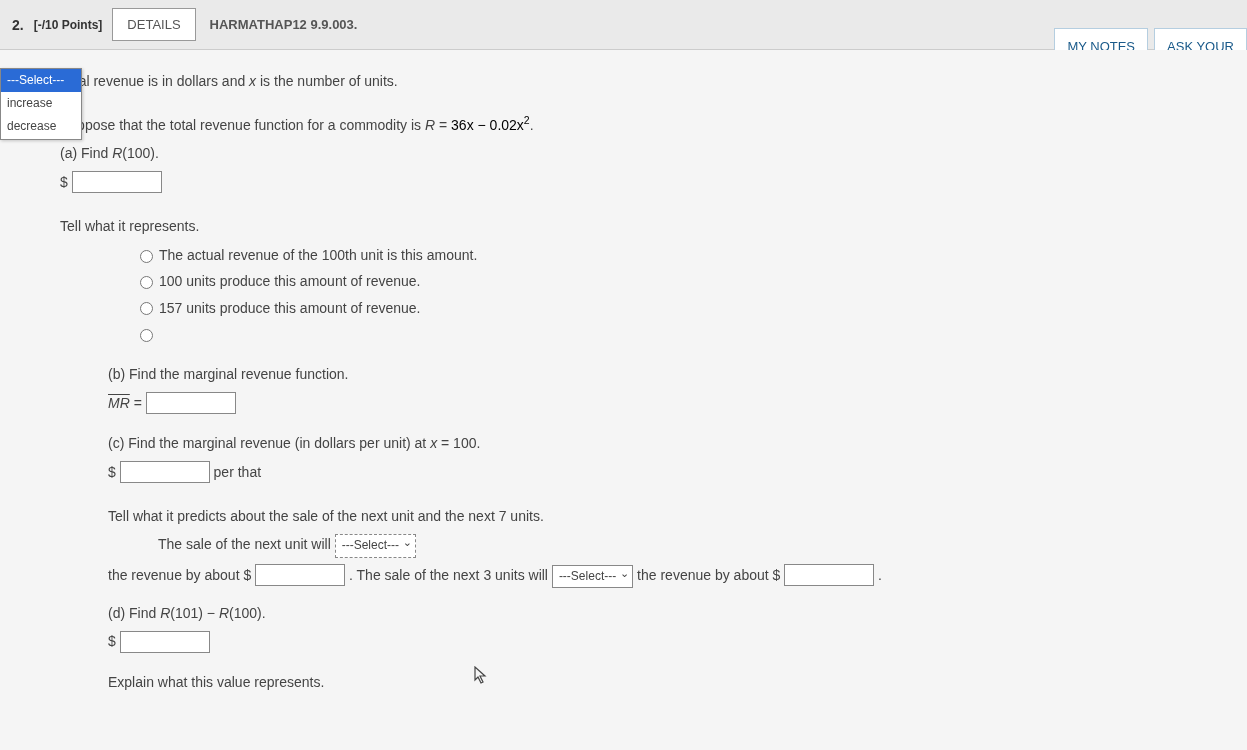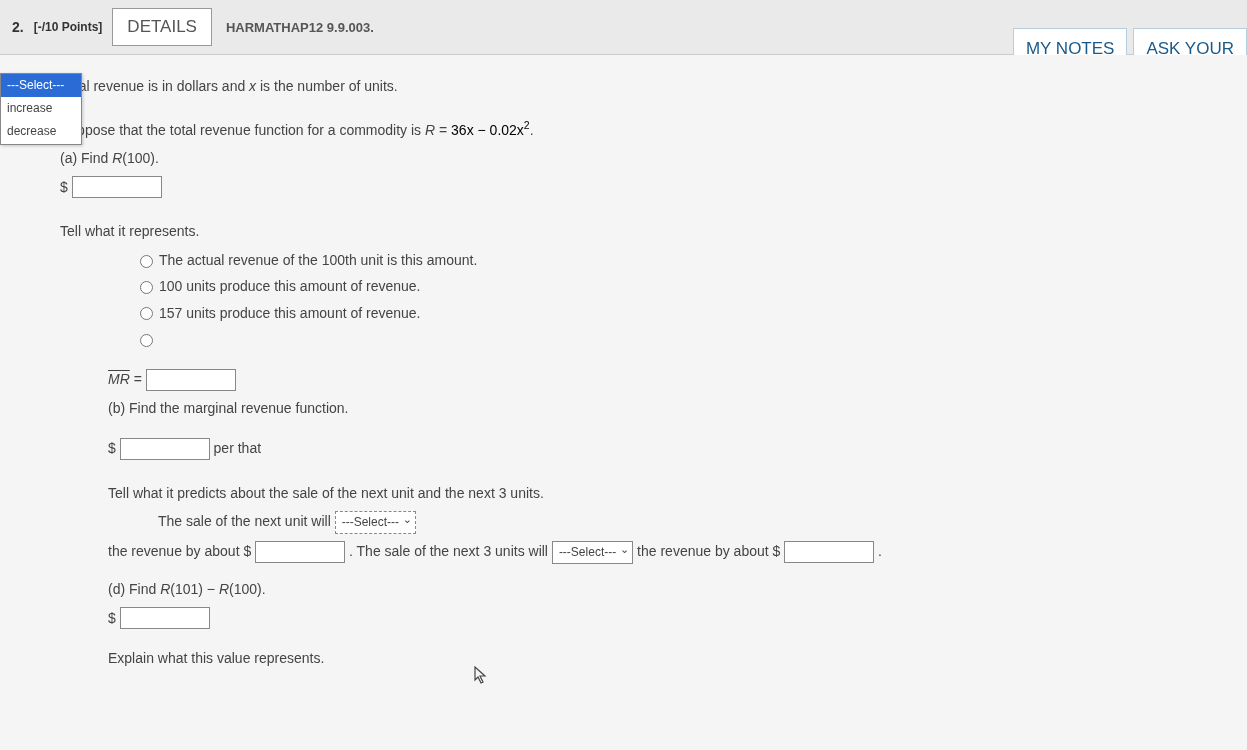--- a/index.html
+++ b/index.html
@@ -19,21 +19,21 @@
       display: flex;
       align-items: center;
       gap: 10px;
     }
     .q-num { font-weight: bold; font-size: 14px; }
     .points { font-weight: bold; font-size: 12px; }
     .btn {
       border: 1px solid #999;
       background: #fff;
       padding: 8px 14px;
-      font-size: 17px;
+      font-size: 13px;
       color: #555;
       cursor: pointer;
     }
     .source { font-size: 13px; color: #555; font-weight: bold; margin-left: 4px; }
     .right-btns {
       position: absolute;
       right: 0;
       top: 28px;
       display: flex;
       gap: 6px;
@@ -161,34 +161,37 @@
     <input type="radio" name="ra" style=""><span>100 units produce this amount of revenue.</span>
   </div>
   <div class="radio-item">
     <input type="radio" name="ra" style=""><span>157 units produce this amount of revenue.</span>
   </div>
   <div class="radio-item">
     <input type="radio" name="ra" style="">
   </div>
 
   <div class="section">
+    <p>(b) Find the marginal revenue function.</p>
     <p style="margin-top:6px;">
       <span class="italic" style="text-decoration: overline;">MR</span><span> =</span>
       <input type="text" class="med" style="">
     </p>
-    <p>(b) Find the marginal revenue function.</p>
   </div>
 
   <div class="section">
     <p>
+      <span>(c) Find the marginal revenue (in dollars per unit) at </span><span class="italic">x</span><span> = 100.</span>
+    </p>
+    <p>
       <span>$</span>
       <input type="text" class="small" style="">
       <span> per that</span>
     </p>
-    <p style="margin-top:22px;">Tell what it predicts about the sale of the next unit and the next 3 units.</p>
+    <p style="margin-top:22px;">Tell what it predicts about the sale of the next unit and the next 7 units.</p>
     <p style="margin-left:50px; margin-top:6px;">
       <span>The sale of the next unit will </span>
       <span class="select-wrap">
         <span class="select-box">---Select---</span>
         </span></p><div class="dropdown">
           <div class="opt sel">---Select---</div>
           <div class="opt">increase</div>
           <div class="opt">decrease</div>
         </div>
       

